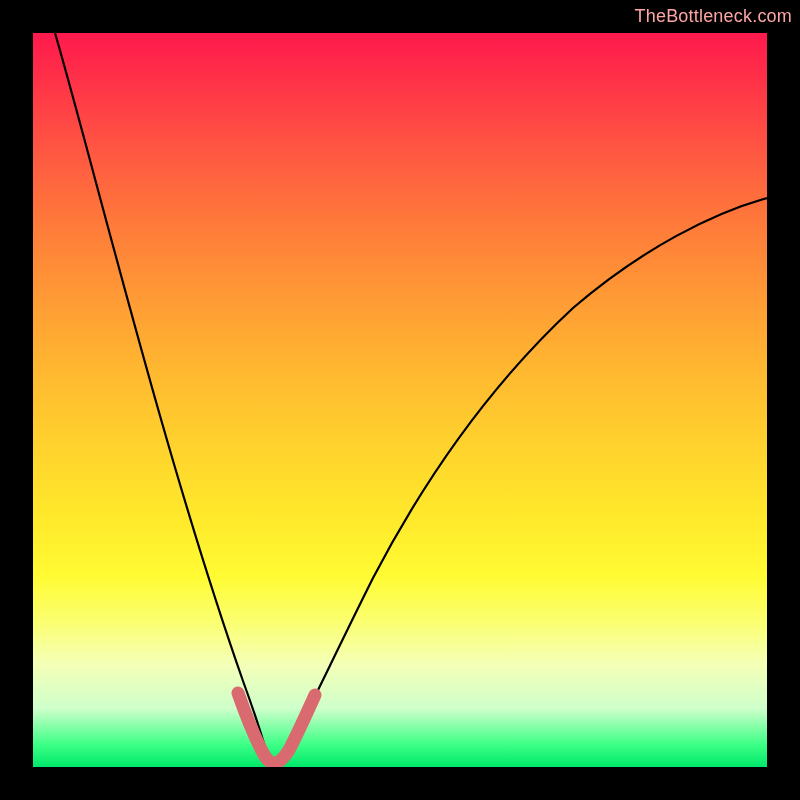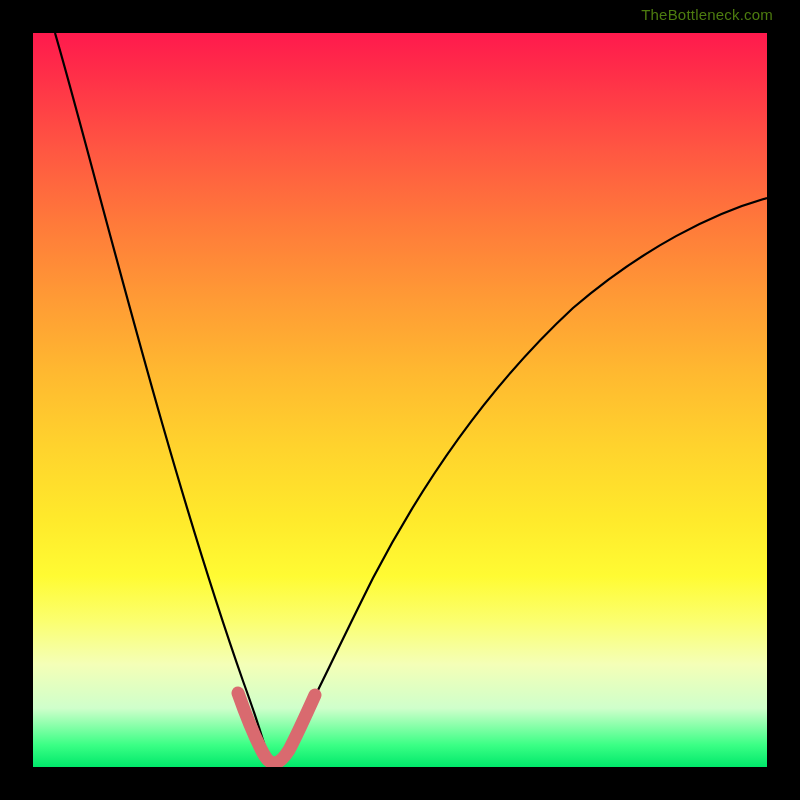--- a/index.html
+++ b/index.html
@@ -47,23 +47,23 @@
     position: absolute;
     top: 0;
     left: 0;
     width: 734px;
     height: 734px;
     overflow: visible;
   }
   .watermark {
     position: absolute;
     top: 6px;
-    right: 27px;
-    color: #4d7c0f;
-    font-size: 15px;
+    right: 8px;
+    color: #fca5a5;
+    font-size: 18px;
     letter-spacing: 0.2px;
     user-select: none;
   }
 </style>
 </head>
 <body>
 
 <div class="frame">
   <div class="plot-area">
     <svg class="curves" viewBox="0 0 734 734" preserveAspectRatio="none">

